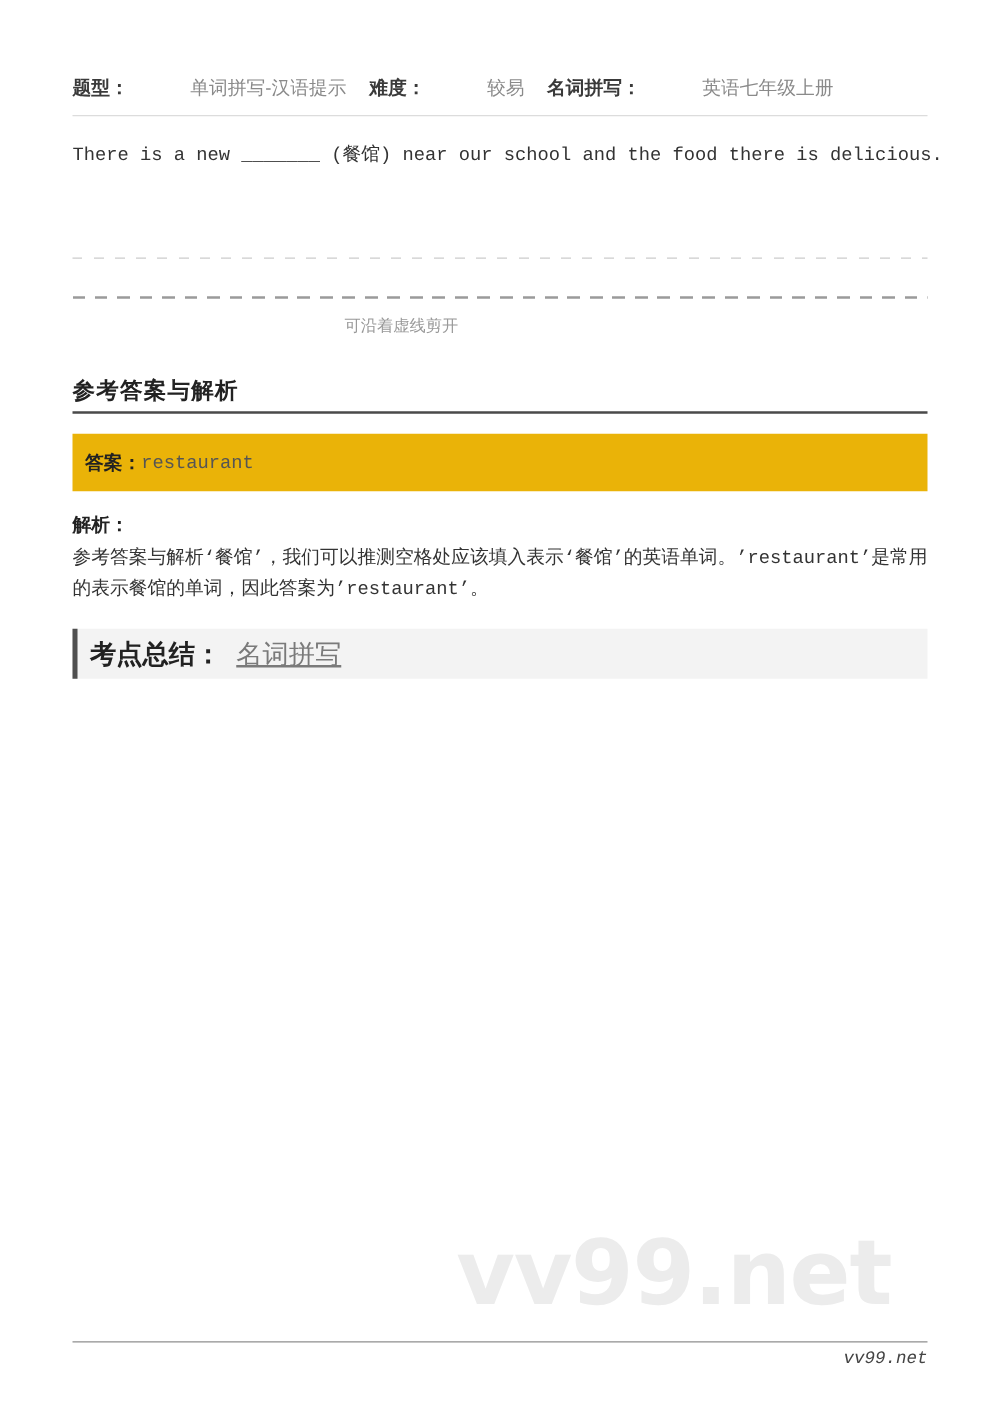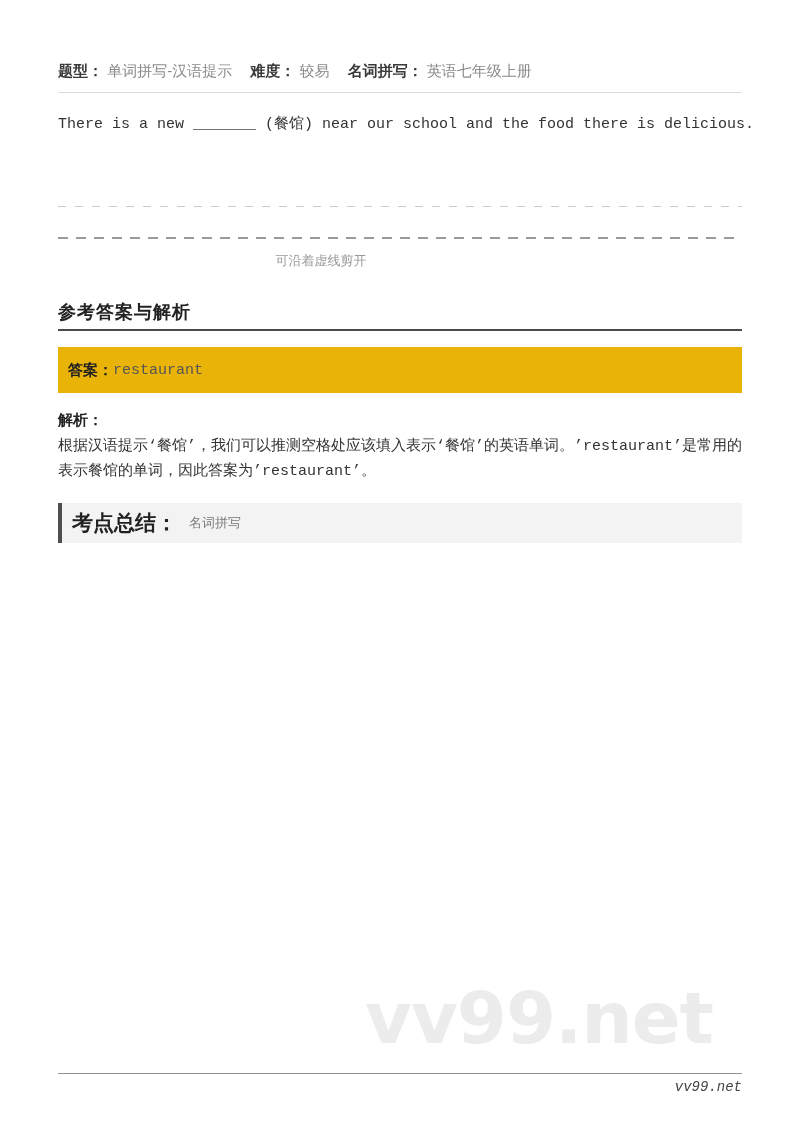--- a/index.html
+++ b/index.html
@@ -13,21 +13,21 @@
     font-family: "Liberation Sans", sans-serif;
   }
   
   .meta {
     position: absolute;
     left: 58px; top: 62px; width: 684px;
     font-size: 15px; line-height: 18px;
     white-space: nowrap;
   }
   .meta-label { font-weight: bold; color: #3a3a3a; }
-  .meta-value { color: #8a8a8a; margin-right: 14px; }
+  .meta-value { color: #8a8a8a; margin-right: 14px; margin-left: 45px; }
   .hr-light {
     position: absolute;
     left: 58px; top: 92px; width: 684px; height: 1px;
     background: #dcdcdc;
   }
   
   .question {
     position: absolute;
     left: 58px; top: 114px; width: 700px;
     font-family: "Liberation Mono", "DejaVu Sans Mono", monospace;
@@ -90,21 +90,21 @@
   }
   .summary-box {
     position: absolute;
     left: 58px; top: 503px; width: 684px; height: 40px;
     background: #f3f3f3;
     border-left: 4px solid #4f4f4f;
     display: flex; align-items: center;
     padding-left: 10px;
   }
   .summary-label { font-weight: bold; font-size: 21px; color: #222222; }
-  .summary-value { margin-left: 12px; font-size: 13px; color: #7a7a7a; }
+  .summary-value { margin-left: 12px; font-size: 21px; color: #7a7a7a; text-decoration: underline; }
   
   .watermark {
     position: absolute;
     left: 365px; top: 982px;
     font-family: "DejaVu Sans", sans-serif;
     font-weight: bold;
     font-size: 72px; line-height: 72px;
     color: #ececec;
     letter-spacing: -1px;
     user-select: none;
@@ -147,21 +147,21 @@
 
   <h2 class="section-title">参考答案与解析</h2>
   <div class="hr-dark"></div>
 
   <div class="answer-box">
     <span class="answer-label">答案：</span>
     <span class="answer-value">restaurant</span>
   </div>
 
   <div class="analysis-label">解析：</div>
-  <div class="analysis-text">根据汉语提示‘餐馆’，我们可以推测空格处应该填入表示‘餐馆’的英语单词。’restaurant’是常用的表示餐馆的单词，因此答案为’restaurant’。</div>
+  <div class="analysis-text">参考答案与解析‘餐馆’，我们可以推测空格处应该填入表示‘餐馆’的英语单词。’restaurant’是常用的表示餐馆的单词，因此答案为’restaurant’。</div>
 
   <div class="summary-box">
     <span class="summary-label">考点总结：</span>
     <span class="summary-value">名词拼写</span>
   </div>
 
   <div class="watermark">vv99.net</div>
 
   <div class="footer-line"></div>
   <div class="footer-text">vv99.net</div>

